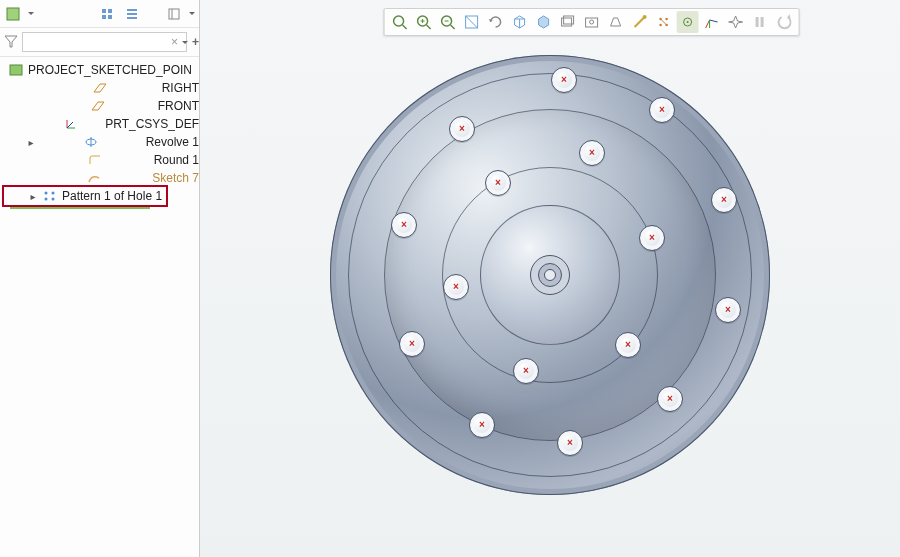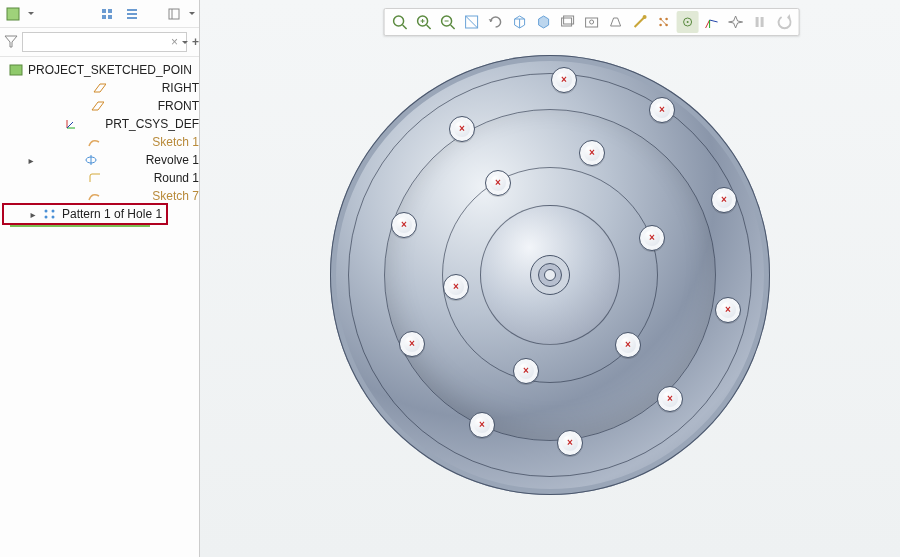--- a/index.html
+++ b/index.html
@@ -251,29 +251,20 @@
       <span class="ticon">
           <svg width="14" height="12">
             <line x1="3" y1="10" x2="3" y2="2" stroke="#c33"></line>
             <line x1="3" y1="10" x2="11" y2="10" stroke="#2a2"></line>
             <line x1="3" y1="10" x2="9" y2="4" stroke="#24a"></line>
           </svg>
         </span>
       <span class="label">PRT_CSYS_DEF</span>
     </div>
     <div class="tree-item level2">
-      <span class="exp"></span>
-      <span class="ticon">
-          <svg width="14" height="12">
-            <path d="M2 10 Q5 2 12 6" fill="none" stroke="#e0a860" stroke-width="1.5"></path>
-          </svg>
-        </span>
-      <span class="label" style="color:#b88a3a">Sketch 1</span>
-    </div>
-    <div class="tree-item level2">
       <span class="exp">▸</span>
       <span class="ticon">
           <svg width="14" height="12">
             <ellipse cx="7" cy="6" rx="5" ry="3" fill="none" stroke="#4a90d6"></ellipse>
             <line x1="7" y1="1" x2="7" y2="11" stroke="#4a90d6"></line>
           </svg>
         </span>
       <span class="label">Revolve 1</span>
     </div>
     <div class="tree-item level2">

